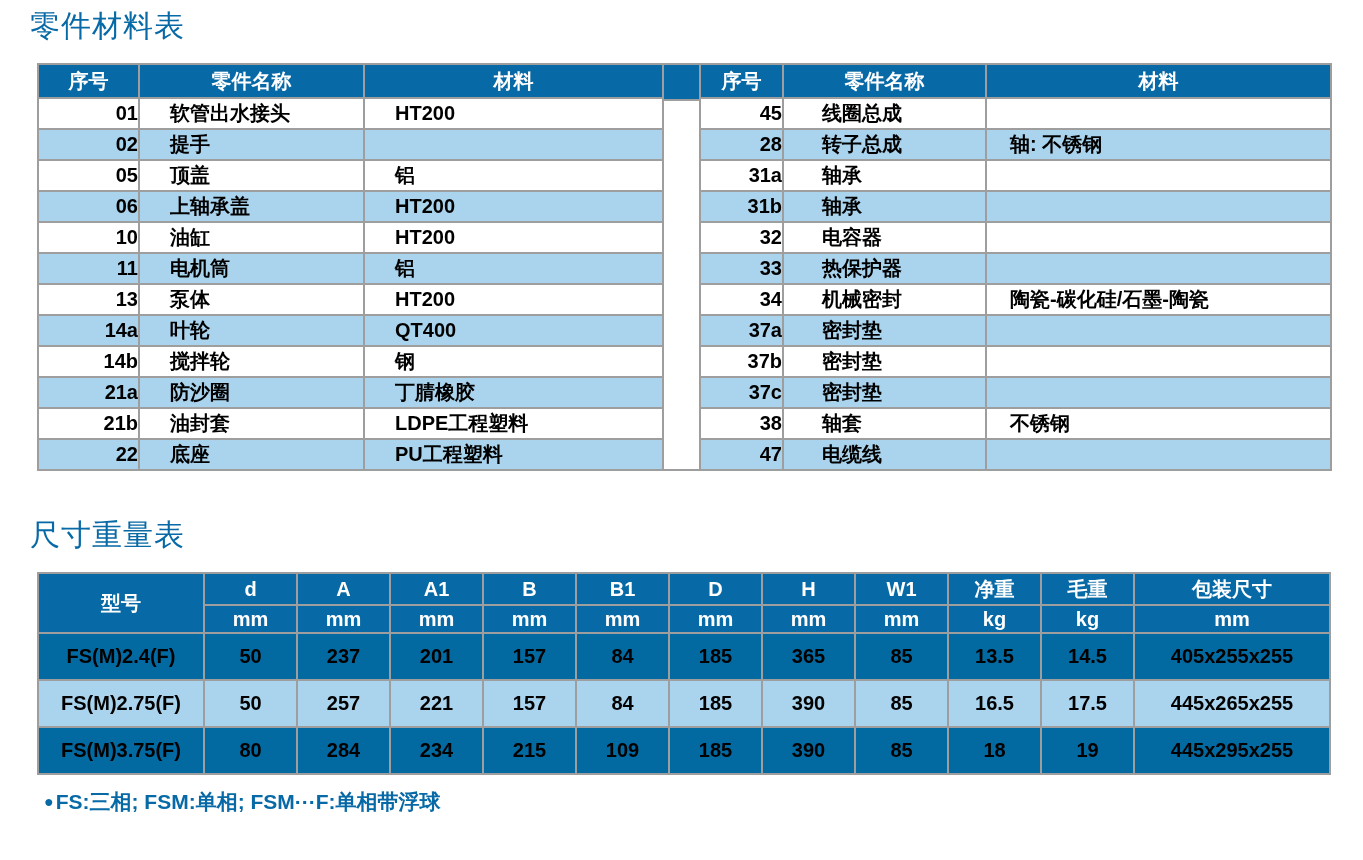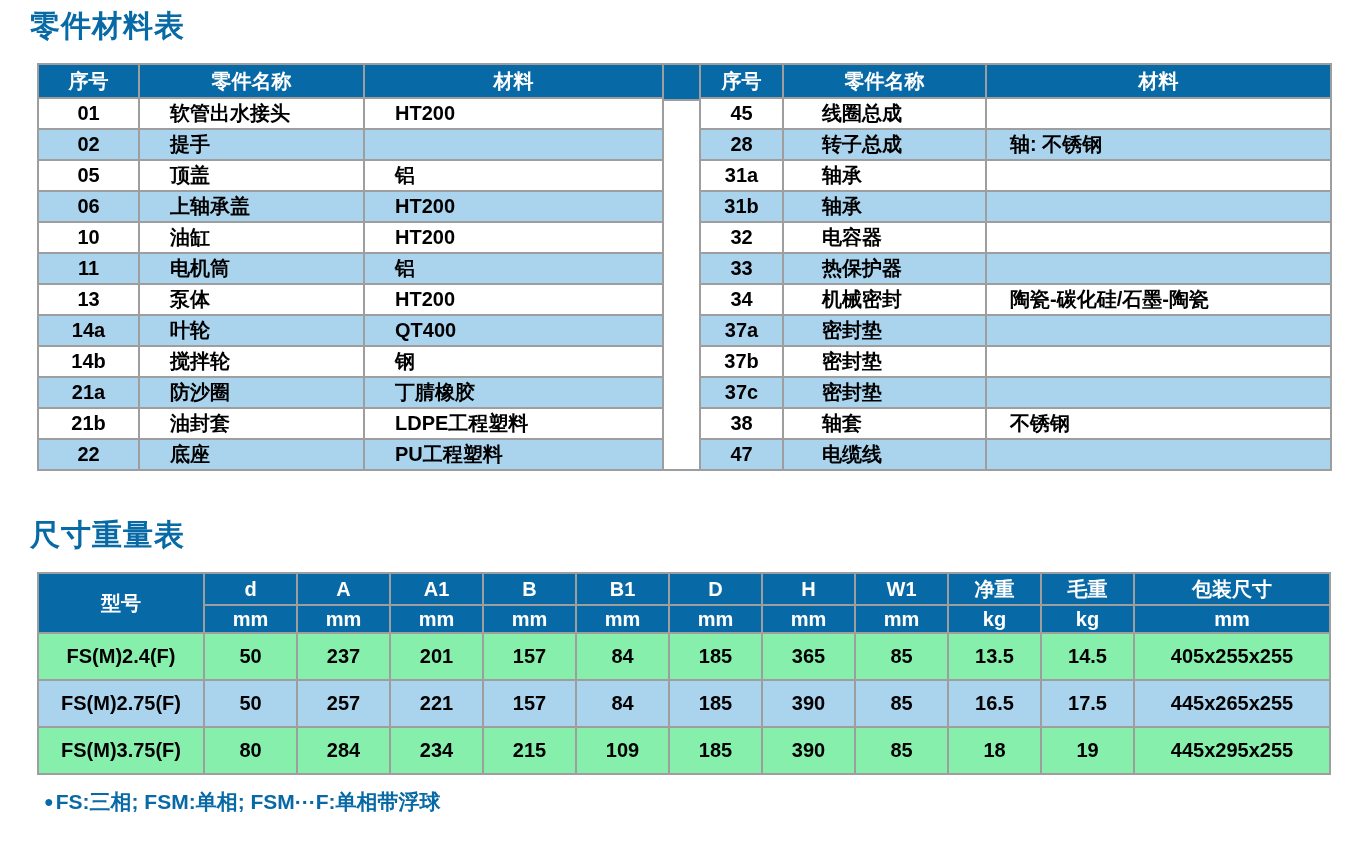--- a/index.html
+++ b/index.html
@@ -11,41 +11,41 @@
   *{box-sizing:border-box;}
   html,body{margin:0;padding:0;}
   body{
     width:1363px;height:860px;background:#ffffff;
     font-family:"Liberation Sans","DejaVu Sans",sans-serif;
     color:var(--text-black);
   }
   .page{padding-top:6px;}
   .section-title{
     margin:0 0 16px 30px;
-    font-size:30px;font-weight:bold;color:var(--header-blue);
+    font-size:30px;font-weight:normal;color:var(--header-blue);
     letter-spacing:1px;
   }
   .title2{margin-top:44px;}
 
   .tables-row{display:flex;margin-left:37px;align-items:stretch;}
 
   table{border-collapse:collapse;table-layout:fixed;}
   th,td{border:2px solid var(--border-gray);padding:0;}
 
   
   .parts-table th{
     background:var(--header-blue);color:#fff;
     font-size:20px;font-weight:bold;height:34px;text-align:center;margin-top:34px;
   }
   .parts-table td{
     font-size:20px;font-weight:bold;height:31px;
     background:#fff;
   }
   .parts-table tbody tr:nth-child(even) td{background:var(--stripe-blue);}
-  .parts-table td.no{text-align:center;}
+  .parts-table td.no{text-align:right;}
   .parts-table td.nm{text-align:left;padding-left:30px;}
   .parts-table td.mt{text-align:left;padding-left:30px;}
   .parts-table.right td.nm{padding-left:38px;}
   .parts-table.right td.mt{padding-left:23px;}
 
   .parts-table.left{width:625px;}
   .parts-table.right{width:631px;}
 
   .spacer-col{
     width:35px;display:flex;flex-direction:column;
@@ -62,21 +62,21 @@
 
   
   .dims-table{width:1292px;margin-left:37px;}
   .dims-table th{
     background:var(--header-blue);color:#fff;
     font-size:20px;font-weight:bold;text-align:center;
   }
   .dims-table thead tr.units th{height:28px;text-align:center;}
   .dims-table thead tr.labels th{height:32px;}
   .dims-table td{
-    font-size:20px;font-weight:bold;text-align:center;height:47px;background:#86efac;
+    font-size:20px;font-weight:bold;text-align:center;height:47px;background:#0369a1;
   }
   .dims-table tbody tr:nth-child(even) td{background:var(--stripe-blue);}
 
   .footnote{
     margin:13px 0 0 44px;
     font-size:21px;font-weight:bold;color:var(--header-blue);
   }
   .footnote .bullet{font-size:16px;vertical-align:2px;margin-right:2px;}
 </style>
 </head>

